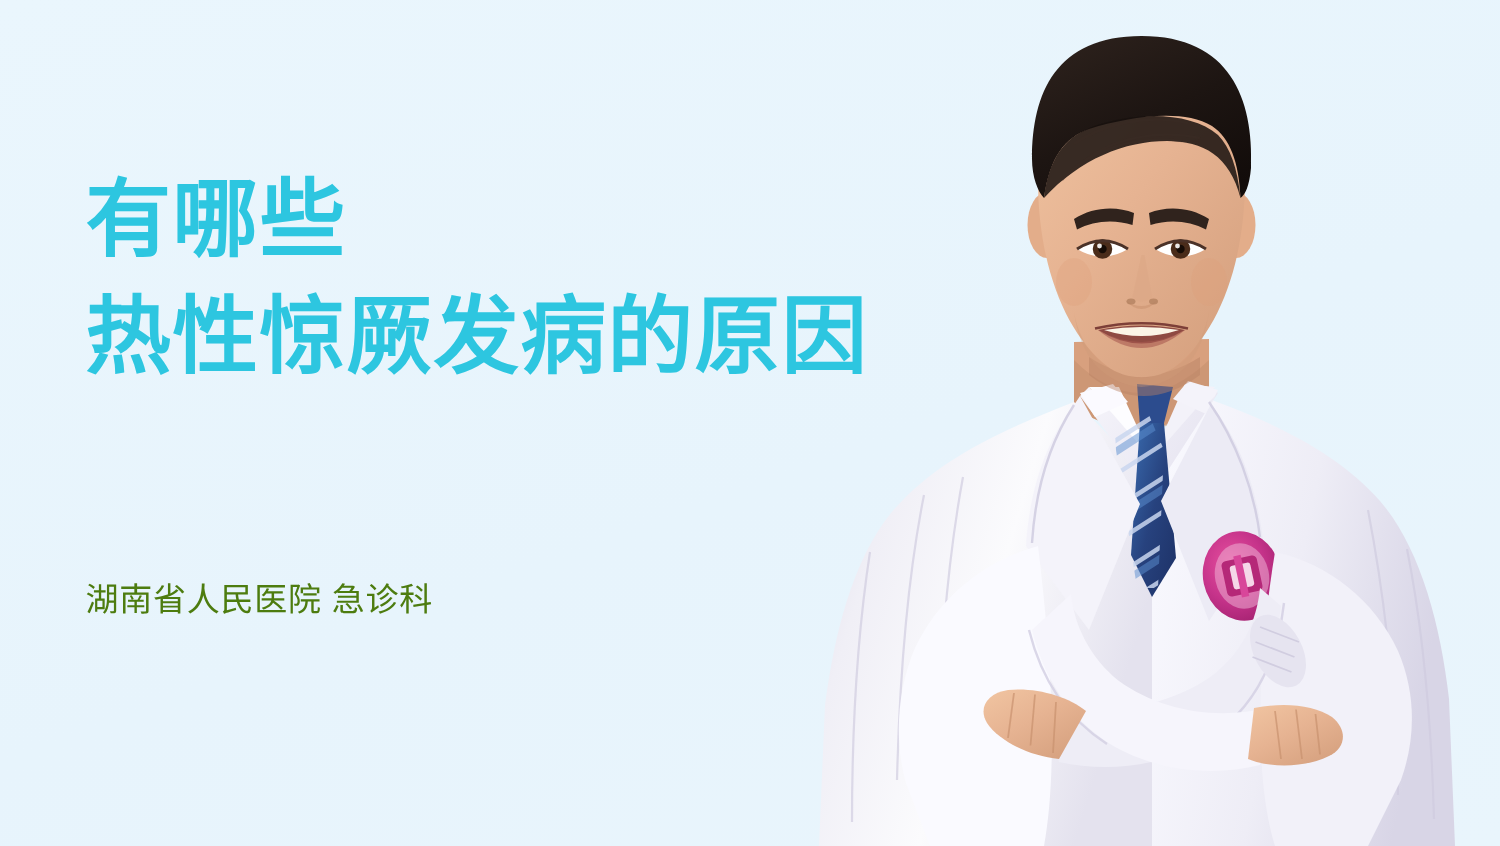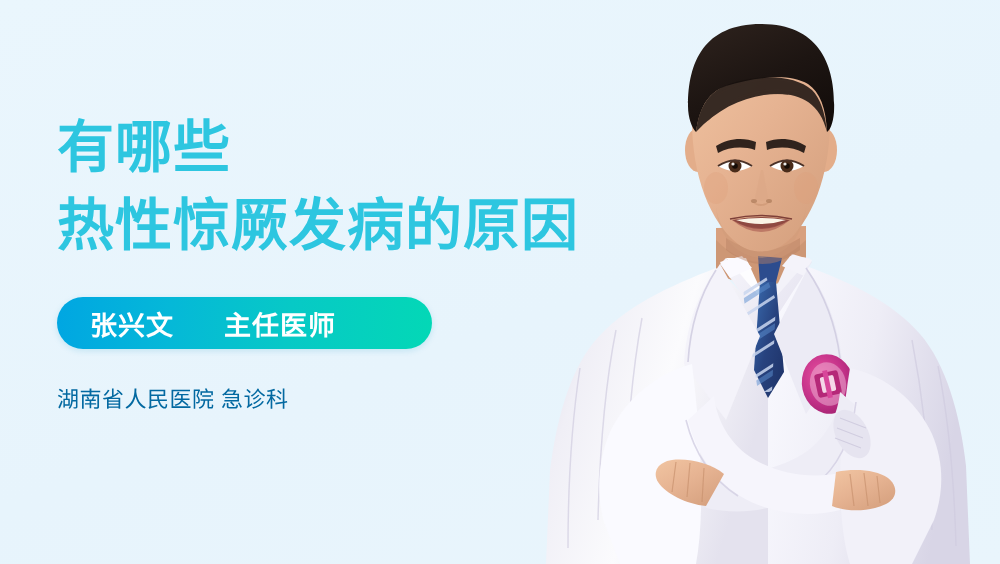--- a/index.html
+++ b/index.html
@@ -77,21 +77,21 @@
     margin-left: 50px;
     white-space: nowrap;
   }
 
   
   .affiliation {
     position: absolute;
     left: 57px;
     top: 381px;
     font-size: 22px;
-    color: #0369a1;
+    color: #4d7c0f;
     letter-spacing: 0.5px;
     white-space: nowrap;
     z-index: 6;
   }
 
   
   .photo {
     position: absolute;
     left: 520px;
     top: 0;
@@ -339,20 +339,16 @@
     </svg>
   </div>
 
   <div class="text-col">
     <h1 class="headline">
       <span class="line">有哪些</span>
       <span class="line">热性惊厥发病的原因</span>
     </h1>
   </div>
 
-  <div class="pill">
-    <span class="pill-name">张兴文</span>
-    <span class="pill-rank">主任医师</span>
-  </div>
 
   <div class="affiliation">湖南省人民医院 急诊科</div>
 
 </div>
 
 </body></html>

